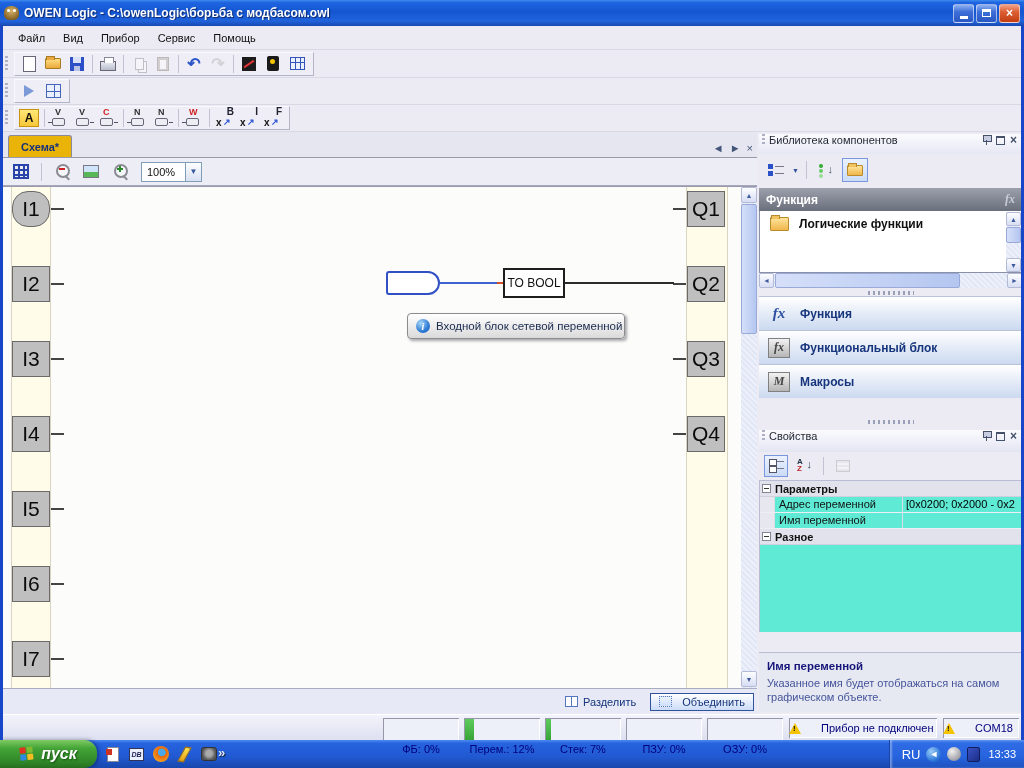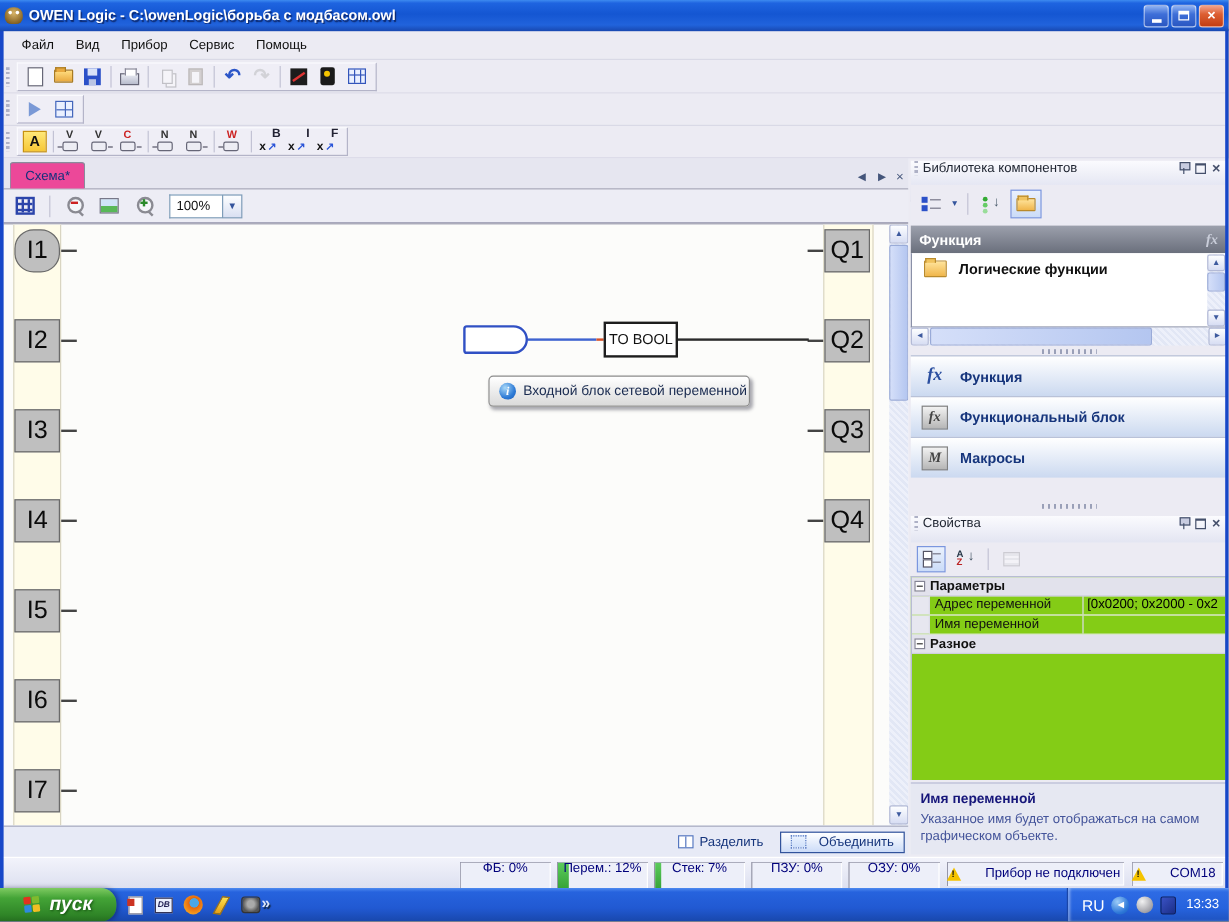--- a/index.html
+++ b/index.html
@@ -66,21 +66,21 @@
 .ins-blk .bx{position:absolute;left:3px;bottom:2px;width:13px;height:8px;border:1px solid #667;border-radius:2px;background:#EDEDF4}
 .ins-blk .st{position:absolute;bottom:5px;width:4px;height:1px;background:#556}
 .ins-blk.bin .st{left:-1px}.ins-blk.bout .st{right:1px}
 .ins-conv{width:20px;height:20px;position:relative;font-weight:bold}
 .ins-conv .xx{position:absolute;left:1px;bottom:0;font-size:10px;color:#111}
 .ins-conv .ar{position:absolute;left:8px;bottom:1px;font-size:9px;color:#2B55D8}
 .ins-conv .cl{position:absolute;right:1px;top:-2px;font-size:10px;color:#223}
 
 
 #tabstrip{position:absolute;left:3px;top:132px;width:754px;height:26px;background:#E6E6F0;border-bottom:1px solid #9A9AAC}
-#tab-active{position:absolute;left:5px;bottom:0;height:22px;padding:0 12px;background:#ec4899;border:1px solid #8A8A9C;border-bottom:none;border-radius:3px 3px 0 0;display:flex;align-items:center;font-weight:normal;color:#16317C}
+#tab-active{position:absolute;left:5px;bottom:0;height:22px;padding:0 12px;background:#eab308;border:1px solid #8A8A9C;border-bottom:none;border-radius:3px 3px 0 0;display:flex;align-items:center;font-weight:bold;color:#16317C}
 #tabnav{position:absolute;right:4px;bottom:3px;display:flex;gap:6px;color:#44557A;font-size:11px}
 #tabnav span{cursor:default}
 
 
 #canvas-toolbar{position:absolute;left:3px;top:158px;width:754px;height:28px;background:#EDEDF5;border-bottom:1px solid #A8A8BC;display:flex;align-items:center;padding-left:6px;gap:5px}
 .i-grid{width:16px;height:15px;border:2px solid #2B44AA;background:
  linear-gradient(#2B44AA,#2B44AA) 3px 0/2px 100% no-repeat,
  linear-gradient(#2B44AA,#2B44AA) 8px 0/2px 100% no-repeat,
  linear-gradient(#2B44AA,#2B44AA) 0 3px/100% 2px no-repeat,
  linear-gradient(#2B44AA,#2B44AA) 0 8px/100% 2px no-repeat,#EDEDF5}
@@ -179,35 +179,35 @@
 #props-title{top:298px}
 #props-toolbar{position:absolute;left:2px;right:2px;top:320px;height:27px;display:flex;align-items:center;gap:4px;padding-left:5px;background:#ECEBF3}
 .i-cat{width:15px;height:13px;position:relative}
 .i-cat::before{content:"";position:absolute;left:0;top:0;width:6px;height:5px;border:1px solid #556;background:#fff;box-shadow:0 7px 0 -1px #fff,0 7px 0 0 #556}
 .i-cat::after{content:"";position:absolute;left:8px;top:2px;width:7px;height:1px;background:#778;box-shadow:0 7px 0 #778}
 .i-az{width:16px;height:15px;position:relative;font-weight:bold;font-size:8px;line-height:1}
 .i-az .a{position:absolute;left:1px;top:0;color:#234}
 .i-az .z{position:absolute;left:1px;bottom:0;color:#B22}
 .i-az::after{content:"↓";position:absolute;right:0;top:1px;font-size:11px;color:#345;font-weight:bold}
 .i-prop{width:14px;height:12px;border:1px solid #99A;background:repeating-linear-gradient(180deg,#DDE 0 2px,#fff 2px 4px)}
-#props-grid{position:absolute;left:2px;right:2px;top:348px;height:170px;background:#84cc16;border:1px solid #B8BCD4;border-bottom:none;font-size:11px}
+#props-grid{position:absolute;left:2px;right:2px;top:348px;height:152px;background:#5eead4;border:1px solid #B8BCD4;border-bottom:none;font-size:11px}
 .pcat{height:16px;background:#E2E2EC;border-bottom:1px solid #CFCFDD;display:flex;align-items:center;font-weight:bold;color:#111}
 .minus-box{width:9px;height:9px;border:1px solid #848494;background:#fff;margin:0 4px 0 2px;position:relative;flex:0 0 auto}
 .minus-box::before{content:"";position:absolute;left:1px;top:3px;width:5px;height:1px;background:#333}
 .prow{height:16px;display:flex;border-bottom:1px solid #EEEFF5}
 .pgutter{width:15px;background:#E7E7F0;border-right:1px solid #DDDDE8;flex:0 0 auto}
 .pname{width:128px;padding:1px 4px;color:#111;border-right:1px solid #DDDDE8;white-space:nowrap;overflow:hidden;flex:0 0 auto}
 .pval{flex:1;padding:1px 3px;color:#000;white-space:nowrap;overflow:hidden}
 #props-desc{position:absolute;left:2px;right:2px;top:520px;height:60px;background:#E6E8F2;border-top:1px solid #B8BCD4;padding:6px 8px;line-height:1.35}
 #desc-title{font-weight:bold;color:#16167A;font-size:11.5px}
 #desc-text{color:#44549A;font-size:11px;margin-top:1px}
 
 
 #statusbar{position:absolute;left:0;right:0;top:714px;height:26px;background:linear-gradient(180deg,#F2F3FB,#DDE0F0);border-top:1px solid #fff}
-.meter{position:absolute;top:3px;height:37px;width:76px;background:#EDEFF9;box-shadow:inset 1px 1px 0 #9596A8,inset -1px -1px 0 #FFFFFF;display:flex;align-items:flex-start;justify-content:center;color:#00007B;overflow:hidden}
+.meter{position:absolute;top:3px;height:37px;width:76px;background:#EDEFF9;box-shadow:inset 1px 1px 0 #9596A8,inset -1px -1px 0 #FFFFFF;display:flex;align-items:flex-end;justify-content:center;color:#00007B;overflow:hidden}
 .meter .fill{position:absolute;left:1px;top:1px;bottom:1px;background:linear-gradient(180deg,#5CCB5C,#1F8A1F);z-index:0}
 .meter .lbl{position:relative;z-index:1;white-space:nowrap}
 .warnbox{position:absolute;top:3px;height:20px;background:#EDEFF9;box-shadow:inset 1px 1px 0 #9596A8,inset -1px -1px 0 #FFFFFF;display:flex;align-items:center;justify-content:flex-start;gap:20px;color:#00007B;white-space:nowrap}
 .warn-tri{width:0;height:0;border-left:6px solid transparent;border-right:6px solid transparent;border-bottom:11px solid #F4C300;position:relative;flex:0 0 auto}
 .warn-tri::after{content:"!";position:absolute;left:-2px;top:1px;font-size:8px;font-weight:bold;color:#111}
 
 
 #taskbar{position:absolute;left:0;right:0;top:740px;height:28px;background:linear-gradient(180deg,#4E8AF0 0%,#2663DE 12%,#2159D2 60%,#1847AC 100%)}
 #start-btn{position:absolute;left:0;top:0;height:28px;width:97px;border-radius:0 13px 13px 0;background:linear-gradient(180deg,#7FCB62 0%,#44A437 30%,#2F8527 80%,#256E1F 100%);display:flex;align-items:center;justify-content:center;gap:6px;color:#fff;font-weight:bold;font-style:italic;font-size:16px;text-shadow:1px 1px 2px rgba(0,40,0,.6);box-shadow:2px 0 4px rgba(0,0,40,.4)}
 .flag{width:15px;height:14px;display:grid;grid-template-columns:6px 6px;grid-template-rows:6px 6px;gap:1px;transform:rotate(-6deg)}

